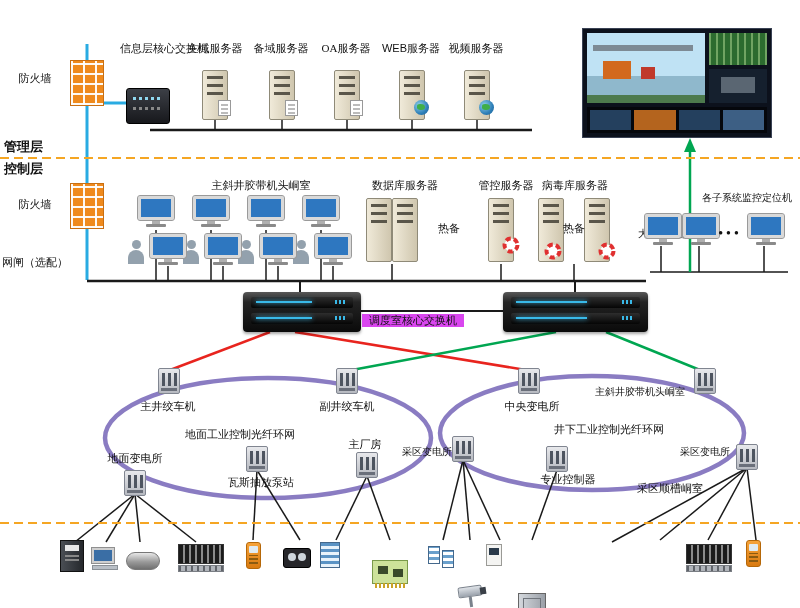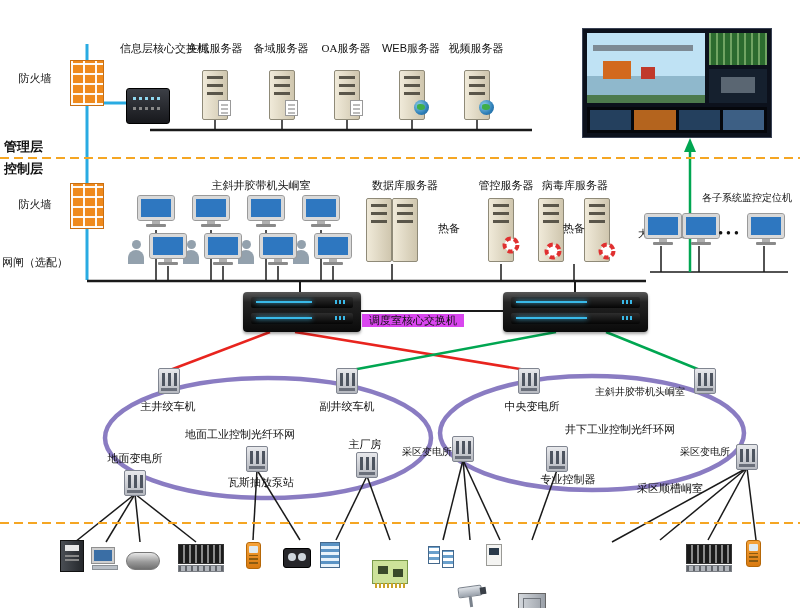--- a/index.html
+++ b/index.html
@@ -376,21 +376,21 @@
       <div class="u"></div>
       <div class="u"></div>
     </div>
   <div class="rack" style="left:503px;top:292px;width:145px;">
       <div class="u"></div>
       <div class="u"></div>
     </div>
   <div class="lbl" style="left:362px;top:314px;width:102px;background:#d946ef;">调度室核心交换机</div>
 
   <div class="lbl" style="left:176px;top:428px;width:128px;">地面工业控制光纤环网</div>
-  <div class="lbl" style="left:556px;top:423px;width:128px;">井下工业控制光纤环网</div>
+  <div class="lbl" style="left:536px;top:423px;width:128px;text-align:right;">井下工业控制光纤环网</div>
 
   <div class="node" style="left:158px;top:368px;"></div>
   <div class="lbl" style="left:128px;top:400px;width:80px;">主井绞车机</div>
   <div class="node" style="left:336px;top:368px;"></div>
   <div class="lbl" style="left:307px;top:400px;width:80px;">副井绞车机</div>
   <div class="lbl" style="left:96px;top:452px;width:78px;">地面变电所</div>
   <div class="node" style="left:124px;top:470px;"></div>
   <div class="node" style="left:246px;top:446px;"></div>
   <div class="lbl" style="left:216px;top:476px;width:90px;">瓦斯抽放泵站</div>
   <div class="lbl" style="left:340px;top:438px;width:50px;">主厂房</div>

